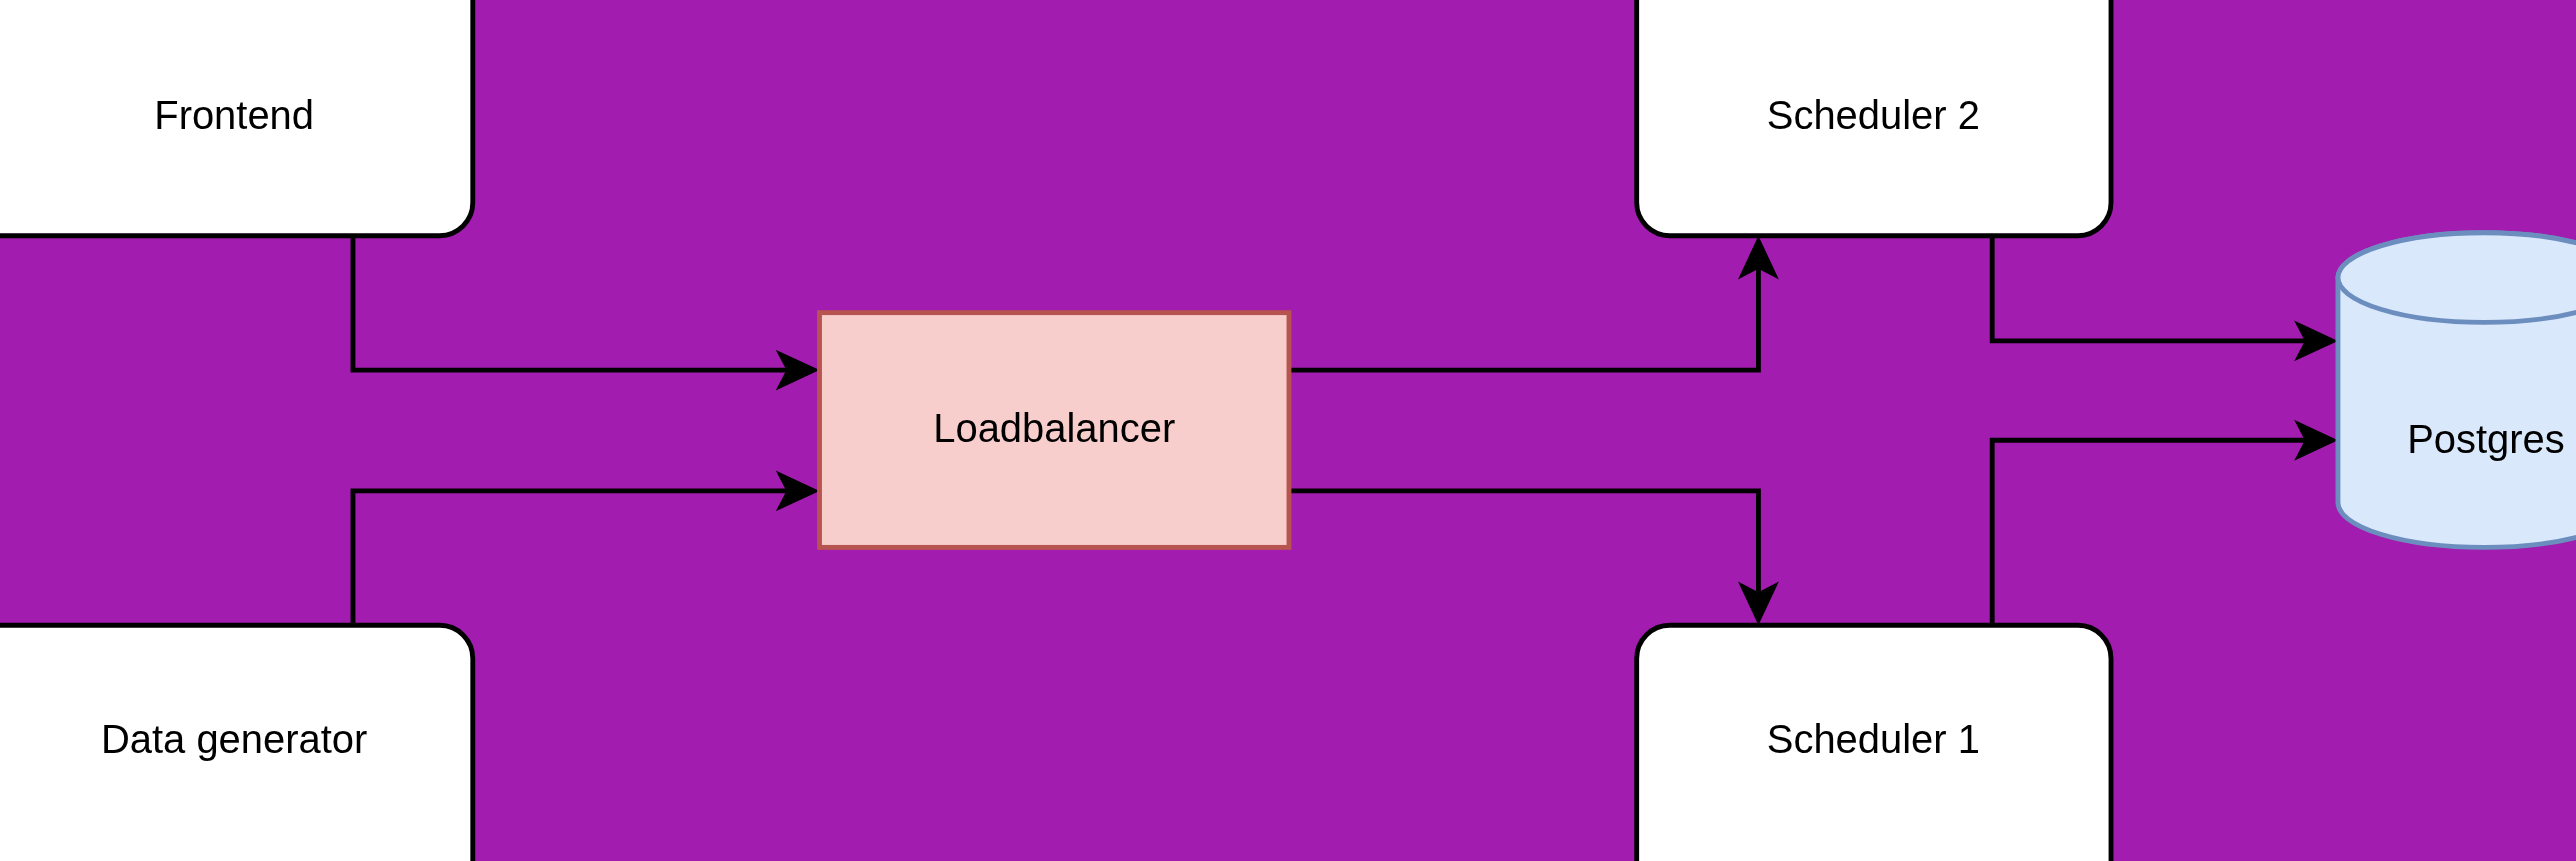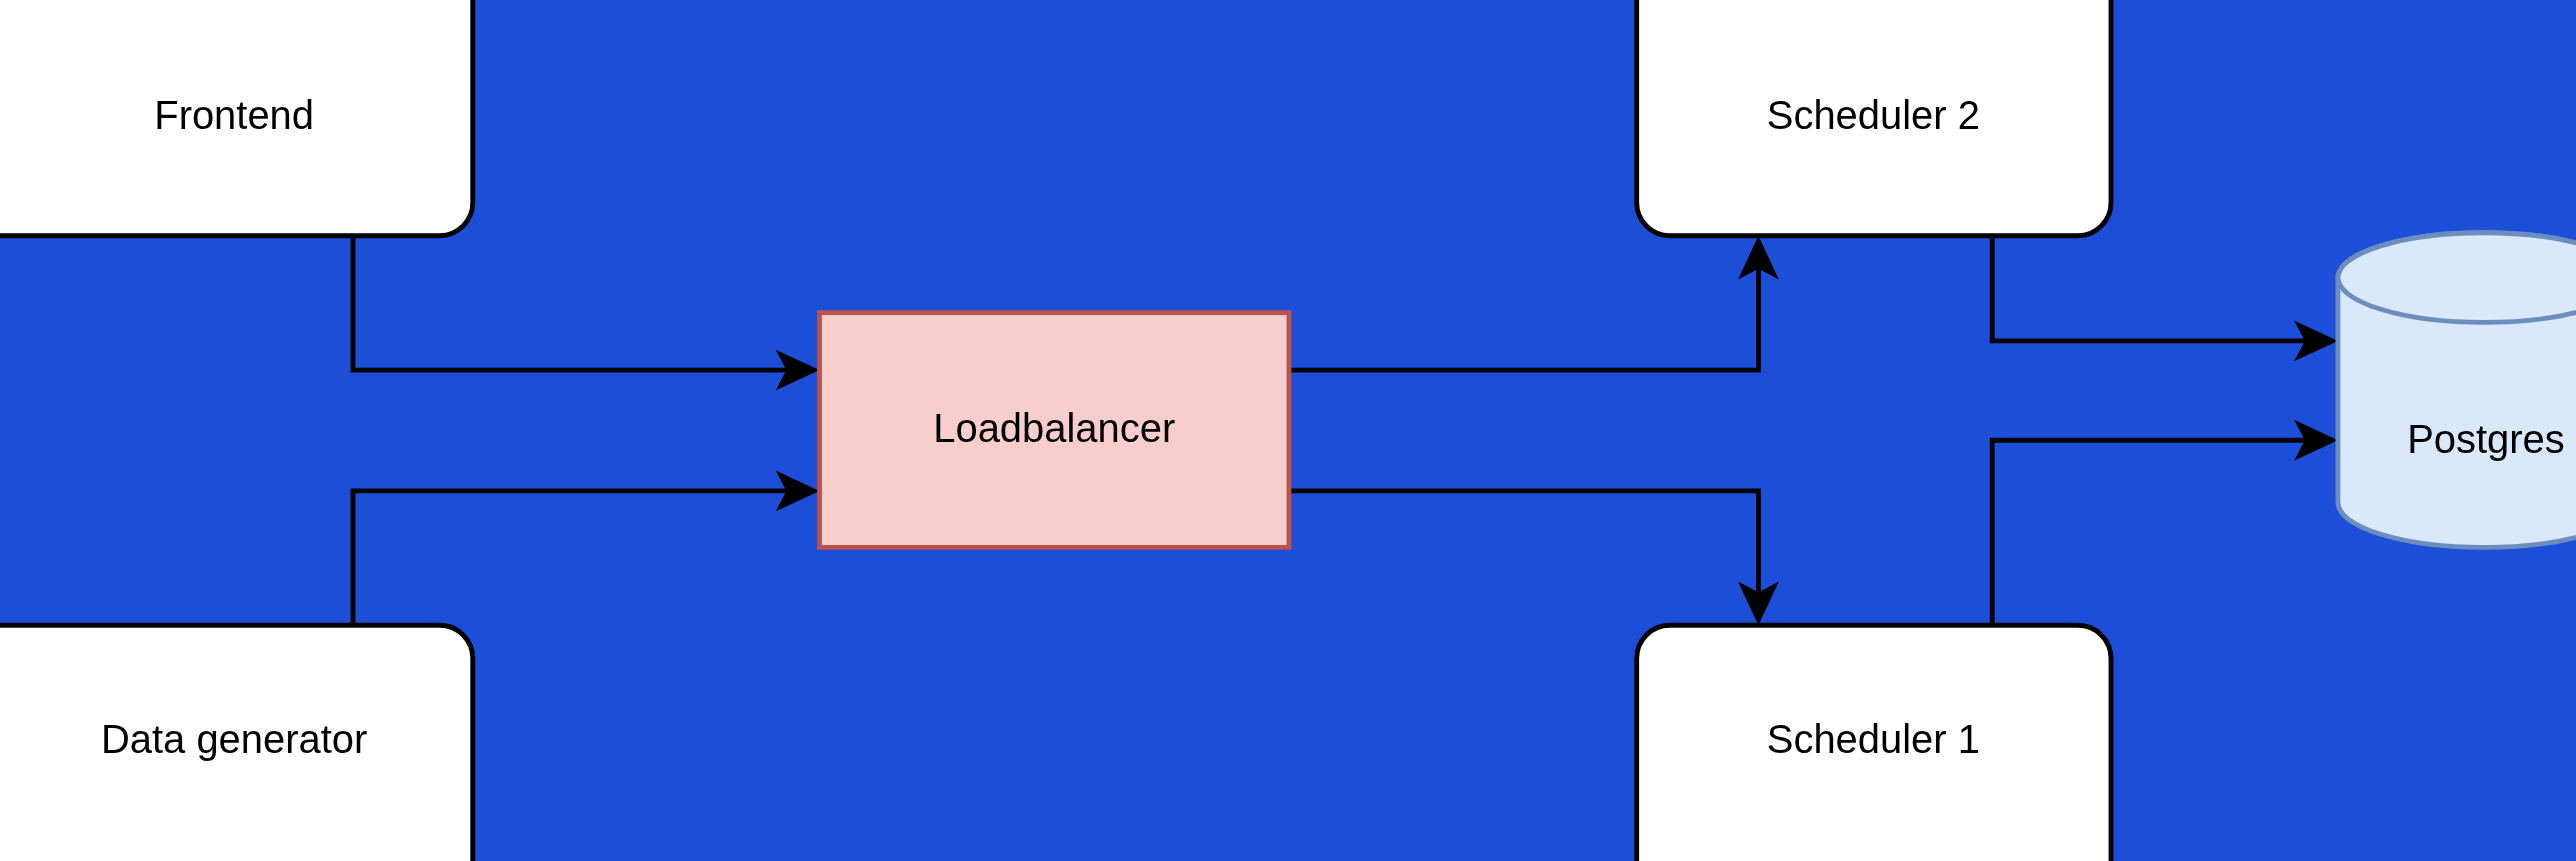--- a/index.html
+++ b/index.html
@@ -7,21 +7,21 @@
     padding: 0;
     background: #ffffff;
   }
   body {
     font-family: "Liberation Sans", sans-serif;
   }
   #canvas {
     position: relative;
     width: 2576px;
     height: 861px;
-    background: #1d4ed8;
+    background: #a21caf;
     overflow: hidden;
   }
   #diagram-svg {
     position: absolute;
     top: 0;
     left: 0;
     width: 2576px;
     height: 861px;
     display: block;
   }

